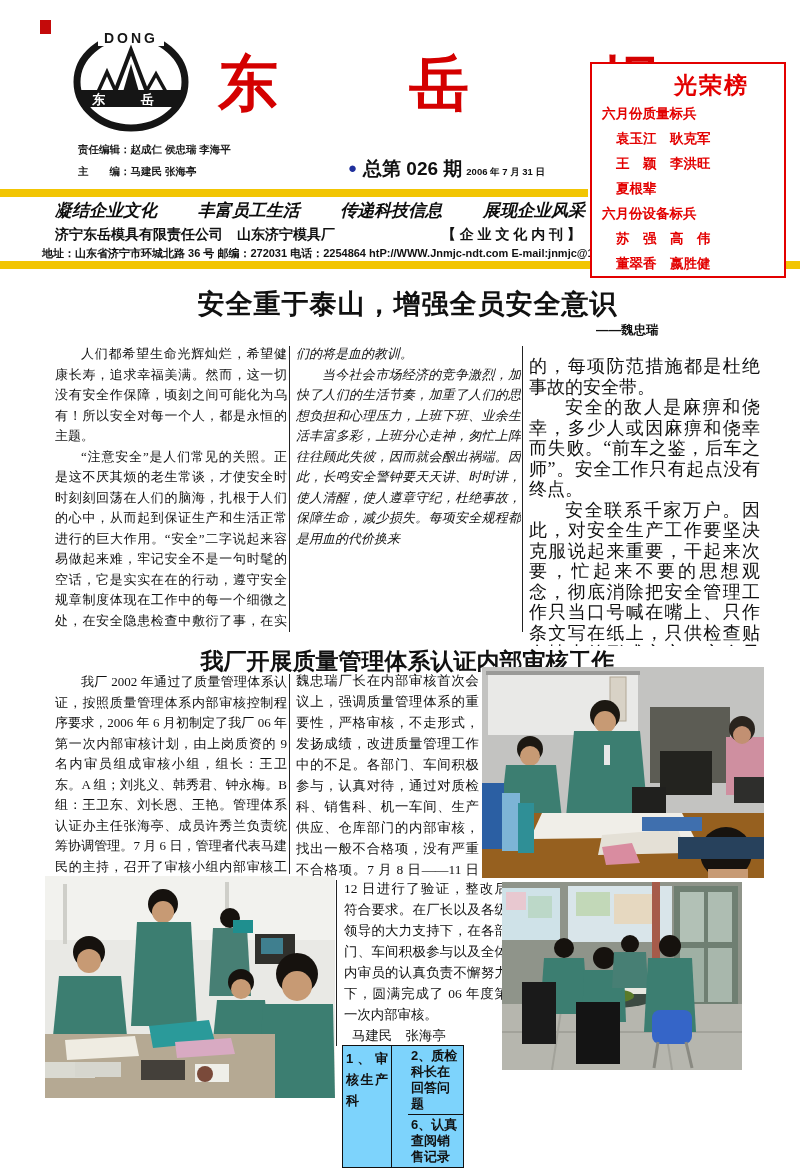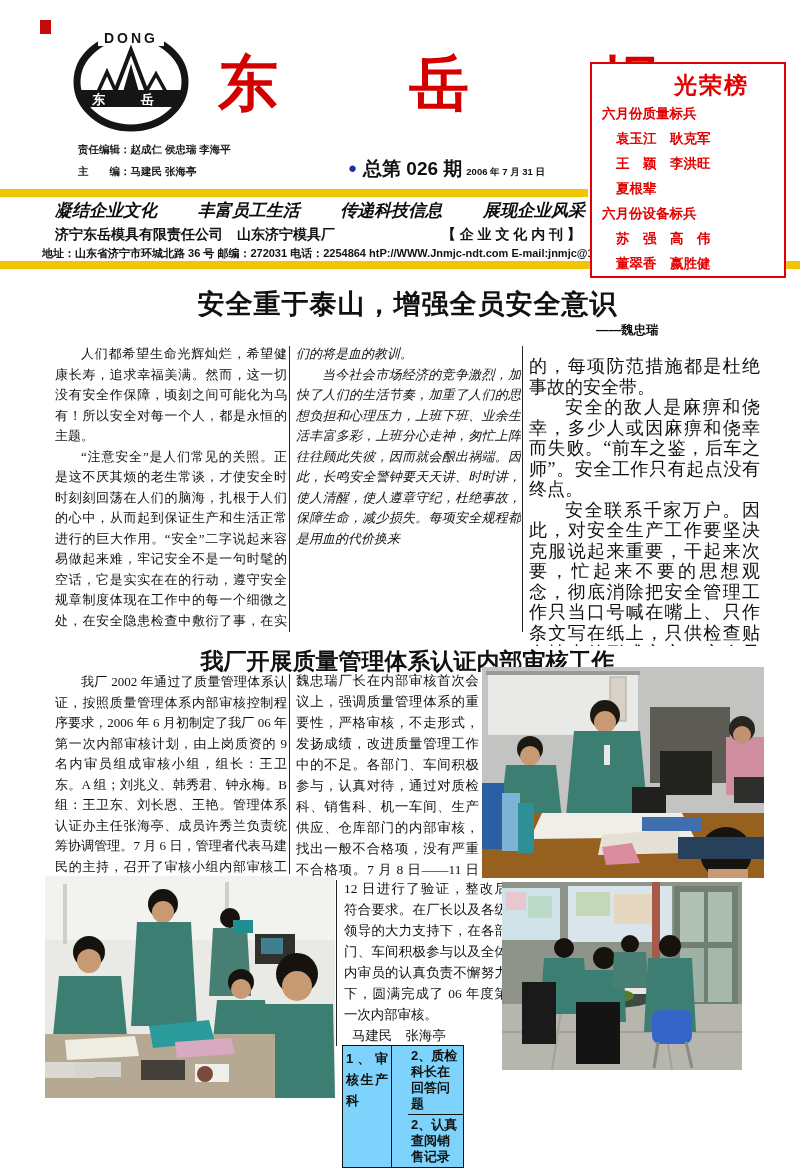--- a/index.html
+++ b/index.html
@@ -260,17 +260,17 @@
     <rect x="74" y="120" width="44" height="62" fill="#141414"></rect>
     <rect x="150" y="128" width="40" height="34" rx="8" fill="#3565c8"></rect>
     <line x1="156" y1="160" x2="152" y2="186" stroke="#8a8a82" stroke-width="3"></line>
     <line x1="184" y1="160" x2="190" y2="186" stroke="#8a8a82" stroke-width="3"></line>
   </svg>
 
   <div class="abs cap-table">
     <div class="cap-left">1、审核生产科</div>
     <div class="cap-right">
       <div class="cap-cell cap-cell-top">2、质检科长在回答问题</div>
-      <div class="cap-cell">2、认真查阅销售记录</div>
+      <div class="cap-cell">6、认真查阅销售记录</div>
     </div>
   </div>
 
 </div>
 
 </body></html>

